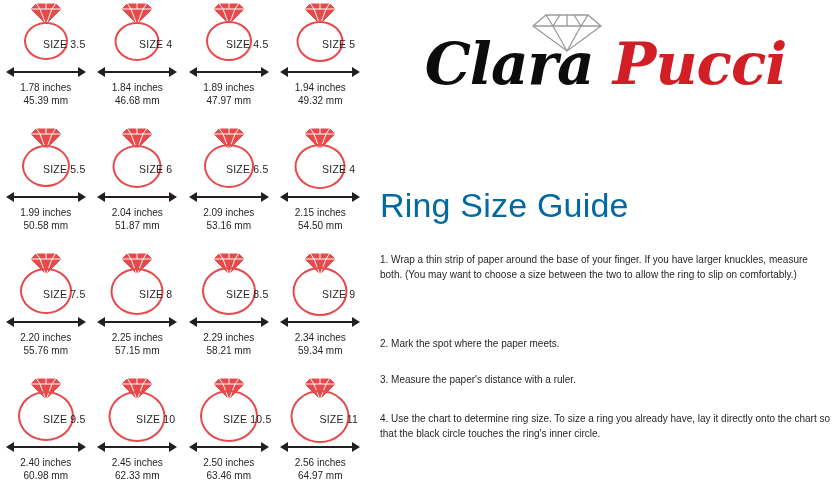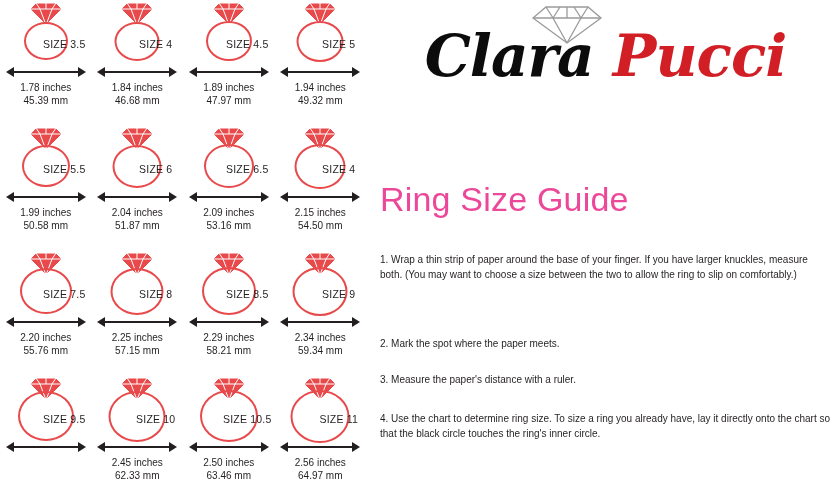--- a/index.html
+++ b/index.html
@@ -123,21 +123,21 @@
     left: 368px;
     top: 0;
     width: 471px;
     height: 501px;
   }
 
   
   #logo {
     position: absolute;
     left: 10px;
-    top: 4px;
+    top: 12px;
     width: 455px;
     height: 100px;
   }
   #logo-diamond {
     position: absolute;
     left: 152px;
     top: 0px;
     width: 74px;
     height: 42px;
   }
@@ -153,24 +153,24 @@
     font-size: 58px;
     letter-spacing: -1px;
     white-space: nowrap;
   }
   #logo-text .clara { color: #0c0c0c; }
   #logo-text .pucci { color: #d21f26; }
 
   #guide-title {
     position: absolute;
     left: 12px;
-    top: 180px;
+    top: 186px;
     font-size: 34px;
     font-weight: normal;
-    color: #ec4899;
+    color: #0369a1;
     letter-spacing: 0.2px;
   }
 
   .step {
     position: absolute;
     left: 12px;
     width: 452px;
     font-size: 10px;
     line-height: 1.52;
     color: #231f20;
@@ -544,20 +544,24 @@
                 </g>
               </svg>
             </div>
             <div class="ring-circle" style="width: 56px; height: 50px; top: 16px; border-color: rgb(232, 73, 75);"></div>
             <div class="size-label">SIZE 9.5</div>
           </div>
           <div class="arrow">
             <span class="head left"></span>
             <span class="bar"></span>
             <span class="head right"></span>
+          </div>
+          <div class="measures">
+            <div>2.40 inches</div>
+            <div>60.98 mm</div>
           </div>
         </div>
         <div class="size-cell">
           <div class="ring-art">
             <div class="gem">
               <svg viewBox="0 0 34 24" width="34" height="24" aria-hidden="true">
                 <g fill="#e8494b" stroke="#ffffff" stroke-width="1">
                   <path d="M1 7 L7 1 L27 1 L33 7 L17 23 Z"></path>
                 </g>
                 <g stroke="#ffffff" stroke-width="1" fill="none">

